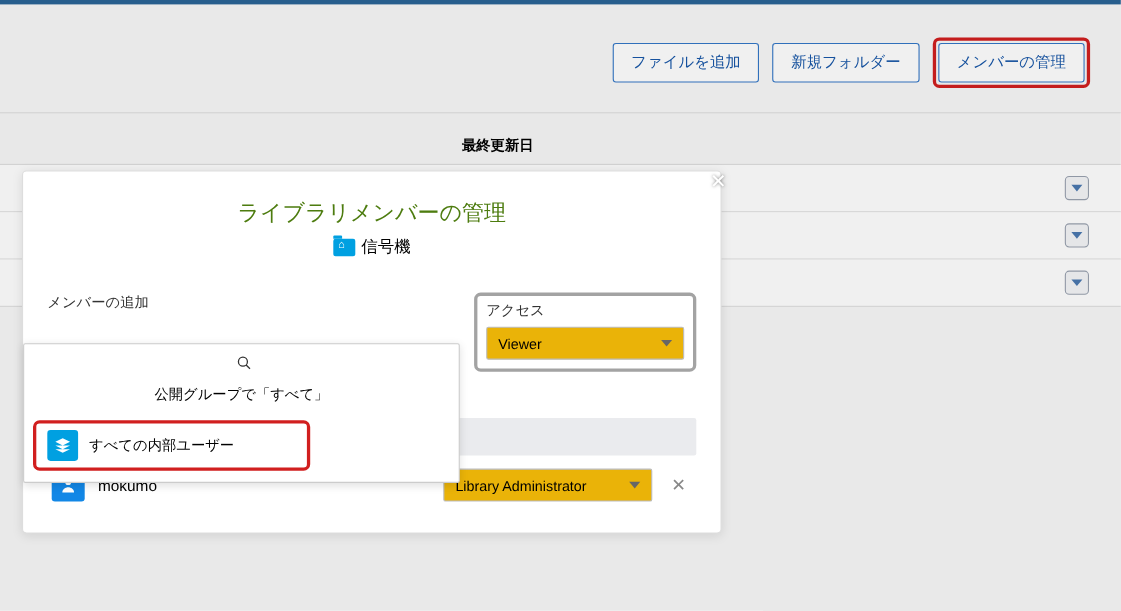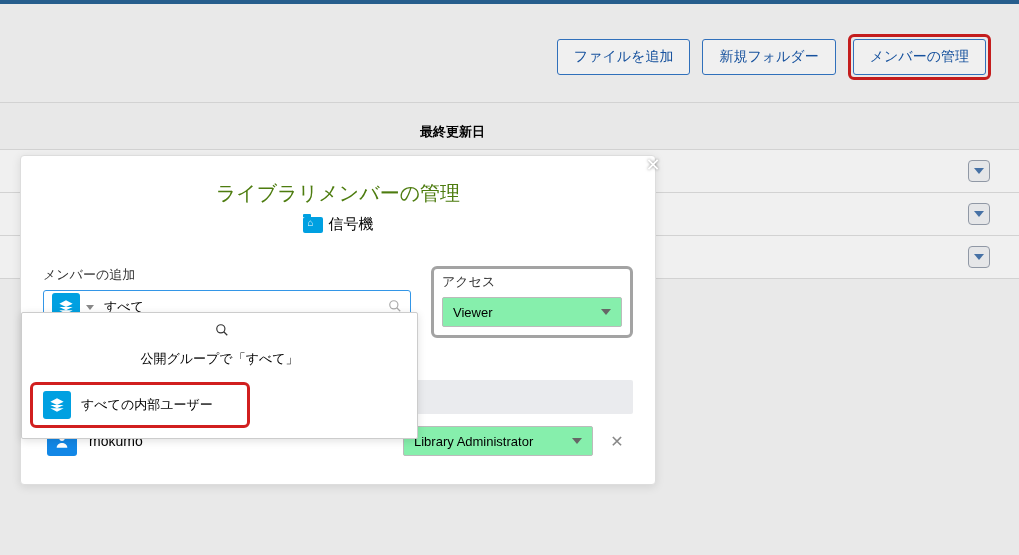--- a/index.html
+++ b/index.html
@@ -207,21 +207,21 @@
     }
     .search-icon-sm { color: #aaa; font-size: 14px; }
     .access-group { width: 180px; }
     .access-group-outer {
       border: 3px solid #a3a3a3;
       border-radius: 6px;
       padding: 4px 8px 8px;
     }
     .select-wrap {
       border: 1px solid #bbb;
-      background: #86efac;
+      background: #eab308;
       height: 30px;
       display: flex;
       align-items: center;
       padding: 0 10px;
       font-size: 13px;
       border-radius: 2px;
       justify-content: space-between;
       cursor: pointer;
     }
     .suggest-popup {
@@ -242,21 +242,21 @@
       padding: 10px 16px;
       font-size: 13px;
       flex-direction: column;
     }
     .sg-icon-search { font-size: 13px; color: #333; margin-left:4px; }
     .sg-row-hl {
       border: 3px solid #d11f1f;
       border-radius: 6px;
       margin: 4px 8px 10px;
       padding: 6px 10px;
-      width: 220px;
+      width: 252px;
     }
     .sg-row-hl-inner {
       display: flex;
       align-items: center;
       gap: 10px;
       font-size: 13px;
     }
     .current-members-hdr {
       margin-top: 42px;
       font-size: 14px;
@@ -352,35 +352,20 @@
   <div class="modal-subtitle">
     <span class="lib-icon"></span>
     <span>信号機</span>
   </div>
 
   <div class="modal-body rel-anchor">
 
     <div class="field-row">
       <div class="field-group">
         <label class="field-label">メンバーの追加</label>
-        <div class="search-wrap">
-          <span class="stack-icon">
-            <svg viewBox="0 0 24 24" fill="currentColor">
-                <path d="M12 2L2 7l10 5 10-5-10-5zM2 12l10 5 10-5M2 17l10 5 10-5"></path>
-              </svg>
-          </span>
-          <span class="dd-small-caret"></span>
-          <input type="text" value="すべて" style="">
-          <span class="search-icon-sm">
-            <svg width="14" height="14" viewBox="0 0 24 24" fill="none" stroke="currentColor" stroke-width="2">
-                <circle cx="10" cy="10" r="7"></circle>
-                <line x1="21" y1="21" x2="15" y2="15"></line>
-              </svg>
-          </span>
-        </div>
       </div>
 
       <div class="access-group-outer">
         <div class="access-group">
           <label class="field-label">アクセス</label>
           <div class="select-wrap">
             <span>Viewer</span>
             <span class="caret-down" style="border-top-color:#666"></span>
           </div>
         </div>

